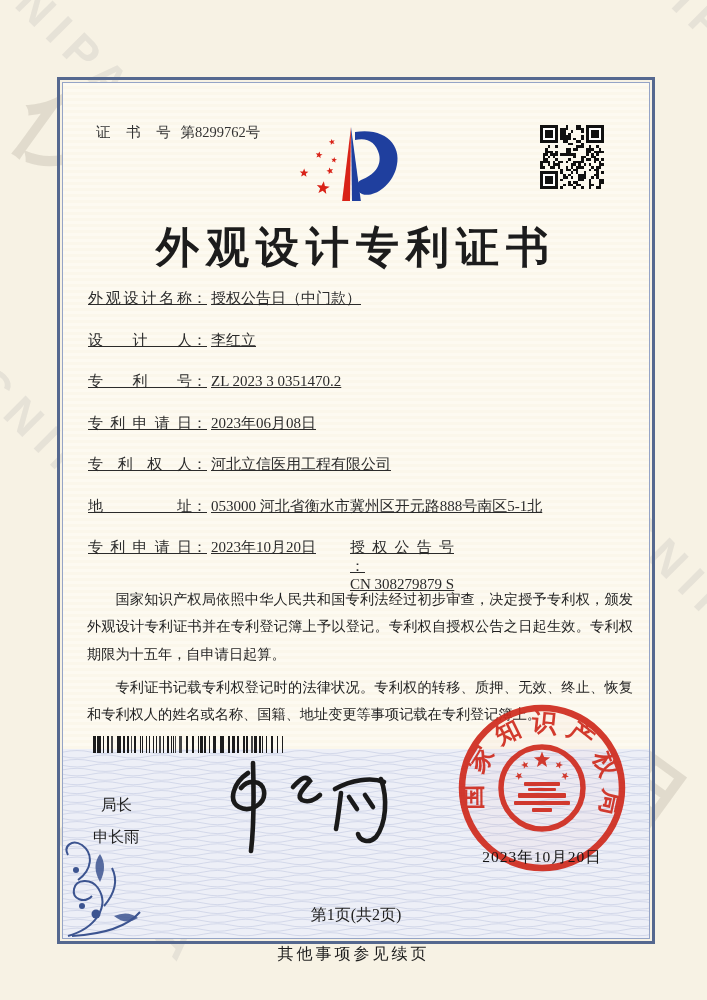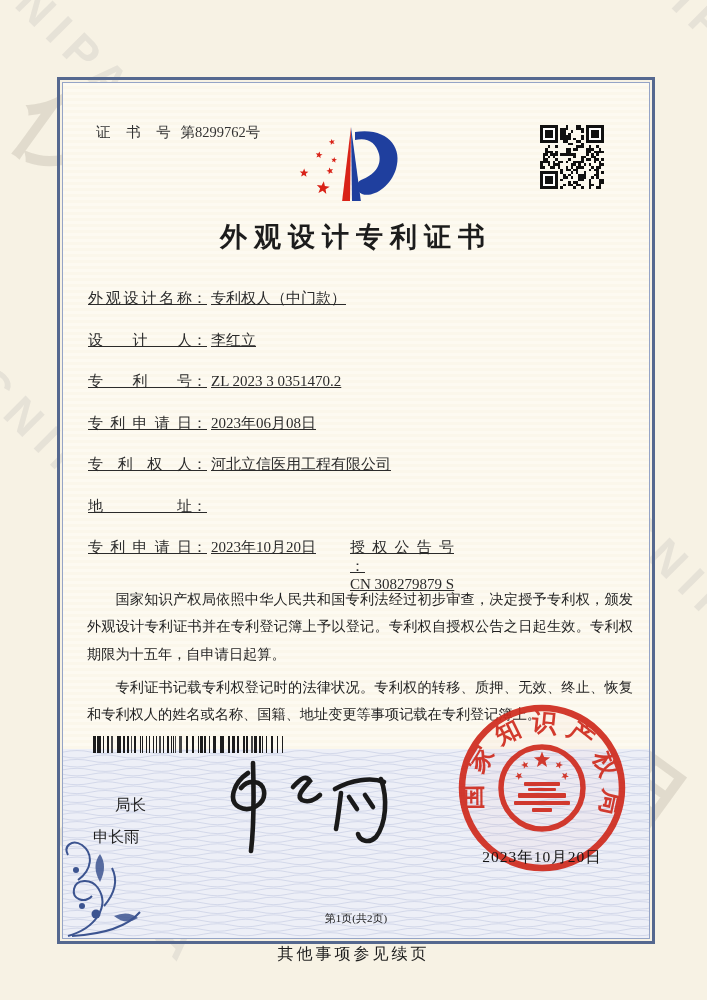--- a/index.html
+++ b/index.html
@@ -21,41 +21,41 @@
     background:repeating-linear-gradient(180deg,#fdfaf1 0 3px,#fbf7eb 3px 6px);}
   
   .band{position:absolute;left:0;right:0;top:666px;bottom:0;background:#edeff7;}
   .band svg{position:absolute;inset:0;}
   
   .cert-no{position:absolute;left:33px;top:40px;font-size:14.5px;color:#333;}
   .cert-no .lbl{letter-spacing:6px;text-align:right;}
   .logo{position:absolute;left:230px;top:26px;}
   .qr{position:absolute;left:477px;top:42px;width:64px;height:64px;}
   .title{position:absolute;left:0;right:0;top:136px;text-align:center;
-    font-size:27px;font-weight:700;letter-spacing:7px;color:#1c1c1c;}
+    font-size:43px;font-weight:700;letter-spacing:7px;color:#1c1c1c;}
   
   .rows{position:absolute;left:25px;right:16px;top:206px;font-size:15px;text-decoration:underline;}
   .row{display:flex;align-items:baseline;margin-bottom:18.5px;height:23px;white-space:nowrap;}
   .flabel{display:inline-block;width:104px;text-align:justify;text-align-last:justify;}
   .colon{margin-right:4px;}
   .pair2{margin-left:34px;display:flex;align-items:baseline;flex-direction:column;}
   
   .paras{position:absolute;left:24px;right:16px;top:497px;font-size:14.2px;
     line-height:1.92;color:#1f1f1f;text-align:justify;}
   .paras p{margin:6px 0 4px 0;text-indent:2em;}
   
   .barcode{position:absolute;left:30px;top:653px;width:192px;height:17px;}
   .sig-title{position:absolute;left:38px;top:712px;font-size:15.5px;
-    font-family:"Liberation Sans","DejaVu Sans",sans-serif;color:#1d1d1d;margin-left:14px;}
+    font-family:"Liberation Sans","DejaVu Sans",sans-serif;color:#1d1d1d;}
   .sig-name{position:absolute;left:30px;top:744px;font-size:15.5px;
     font-family:Liberation Mono, monospace;color:#1d1d1d;text-align:center;}
   .sig-hand{position:absolute;left:110px;top:668px;}
   .seal{position:absolute;left:383px;top:616px;}
   .ornament{position:absolute;left:-1px;bottom:-1px;}
-  .page-num{position:absolute;left:0;right:0;bottom:12px;text-align:center;font-size:11px;color:#222;}
+  .page-num{position:absolute;left:0;right:0;bottom:12px;text-align:center;font-size:16px;color:#222;}
   
   .footer-note{position:absolute;left:0;right:0;top:944px;text-align:center;z-index:3;
     font-size:16px;letter-spacing:3px;color:#1d1d1d;}
 </style>
 </head>
 <body>
 
 <div class="page">
 
   <div class="wm-layer" id="wm">
@@ -344,21 +344,21 @@
           <rect x="1" y="19" width="5" height="5" fill="#fff"></rect>
           <rect x="2" y="20" width="3" height="3" fill="#111"></rect>
         </svg>
 
       <div class="title">外观设计专利证书</div>
 
       <div class="rows">
         <div class="row">
           <span class="flabel">外观设计名称</span>
             <span class="colon">：</span>
-          <span>专利权人（中门款）</span>
+          <span>授权公告日（中门款）</span>
         </div>
         <div class="row">
           <span class="flabel">设计人</span>
             <span class="colon">：</span>
           <span>李红立</span>
         </div>
         <div class="row">
           <span class="flabel">专利号</span>
             <span class="colon">：</span>
           <span>ZL 2023 3 0351470.2</span>
@@ -369,20 +369,21 @@
           <span>2023年06月08日</span>
         </div>
         <div class="row">
           <span class="flabel">专利权人</span>
             <span class="colon">：</span>
           <span>河北立信医用工程有限公司</span>
         </div>
         <div class="row">
           <span class="flabel">地址</span>
             <span class="colon">：</span>
+          <span>053000 河北省衡水市冀州区开元路888号南区5-1北</span>
         </div>
         <div class="row">
           <span class="flabel">专利申请日</span>
             <span class="colon">：</span>
           <span>2023年10月20日</span>
           <span class="pair2">
             <span class="flabel">授权公告号</span>
               <span class="colon">：</span>
             <span>CN 308279879 S</span>
           </span>

